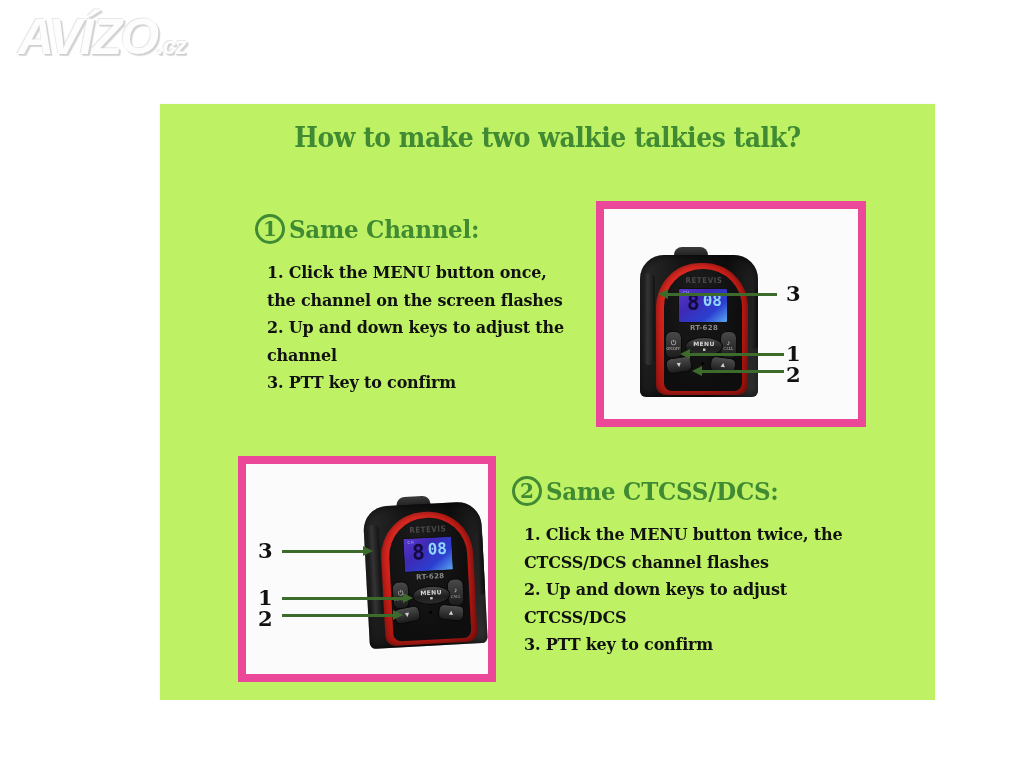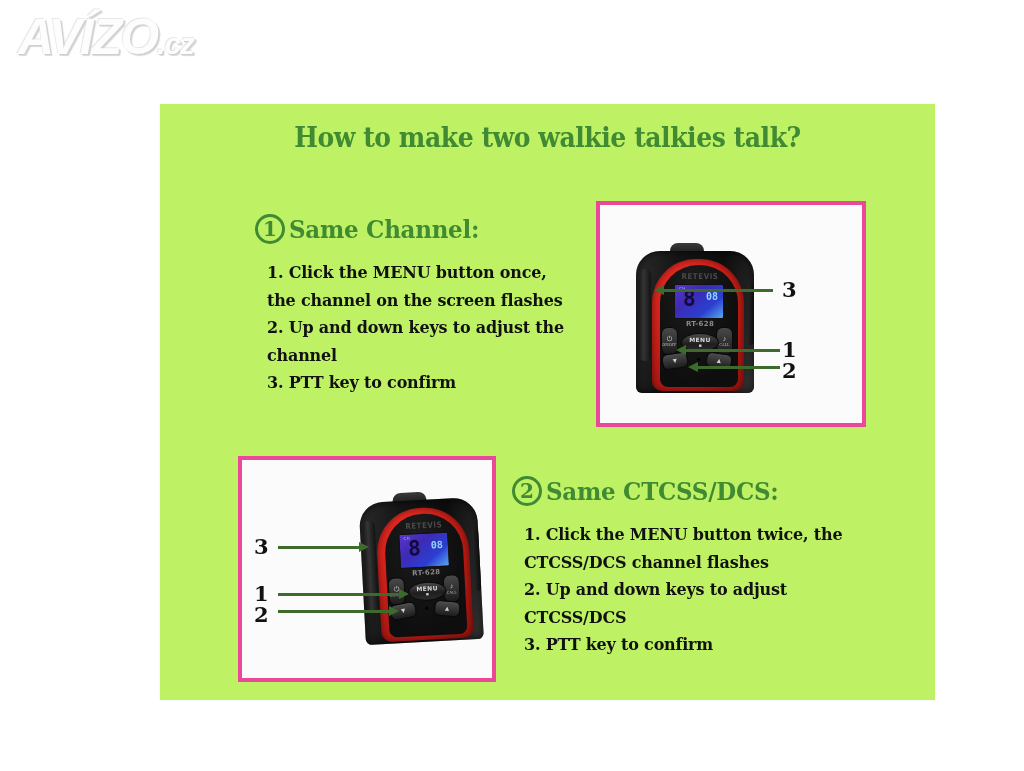--- a/index.html
+++ b/index.html
@@ -13,21 +13,21 @@
   
   .watermark{
     position:absolute;left:18px;top:8px;
     font-family:"Liberation Sans", sans-serif;
     font-weight:bold;font-style:italic;
     font-size:50px;letter-spacing:-2px;
     color:#fdfdfd;
     text-shadow:1px 1px 0 #cfcfcf, 2px 2px 1px #d8d8d8, -1px -1px 0 #e8e8e8;
     user-select:none;
   }
-  .watermark .cz{font-size:30px;letter-spacing:-1px;}
+  .watermark .cz{font-size:24px;letter-spacing:-1px;}
 
   
   .panel{
     position:absolute;left:160px;top:104px;
     width:775px;height:596px;
     background:#bef264;
     box-shadow:0 0 3px rgba(0,0,0,.05);
   }
 
   .title{
@@ -74,21 +74,21 @@
     line-height:1.62;
     transform:scaleX(.94);
     transform-origin:left top;
     white-space:nowrap;
   }
   .steps div{letter-spacing:-.2px;}
 
   
   .photobox{
     position:absolute;
-    border:4px solid #ec4899;
+    border:8px solid #ec4899;
     background:#fbfbfb;
     box-sizing:border-box;
   }
   .photo-inner{position:absolute;inset:0;overflow:hidden;}
 
   
   .device{position:absolute;width:118px;height:150px;}
   .body-black{
     position:absolute;left:0;top:8px;width:118px;height:142px;
     background:linear-gradient(100deg,#2d2d2d 0%,#151515 30%,#0d0d0d 62%,#262626 88%,#3a3a3a 100%);
@@ -128,21 +128,21 @@
   }
   .lcd .bigdigit{
     position:absolute;left:8px;top:4px;
     font-family:"DejaVu Sans Mono", monospace;
     font-weight:bold;font-size:21px;line-height:21px;
     color:#130a3b;
   }
   .lcd .smalldigit{
     position:absolute;right:5px;top:7px;
     font-family:"DejaVu Sans Mono", monospace;
-    font-weight:bold;font-size:10px;line-height:10px;
+    font-weight:bold;font-size:16px;line-height:10px;
     color:#8fd7ff;
   }
   .lcd .toprow{
     position:absolute;left:4px;top:1px;
     font-family:"DejaVu Sans", sans-serif;
     font-size:4px;color:#9fc4ff;letter-spacing:.5px;
   }
   .model{
     position:absolute;left:36px;top:77px;width:56px;text-align:center;
     font-family:"DejaVu Sans", sans-serif;

